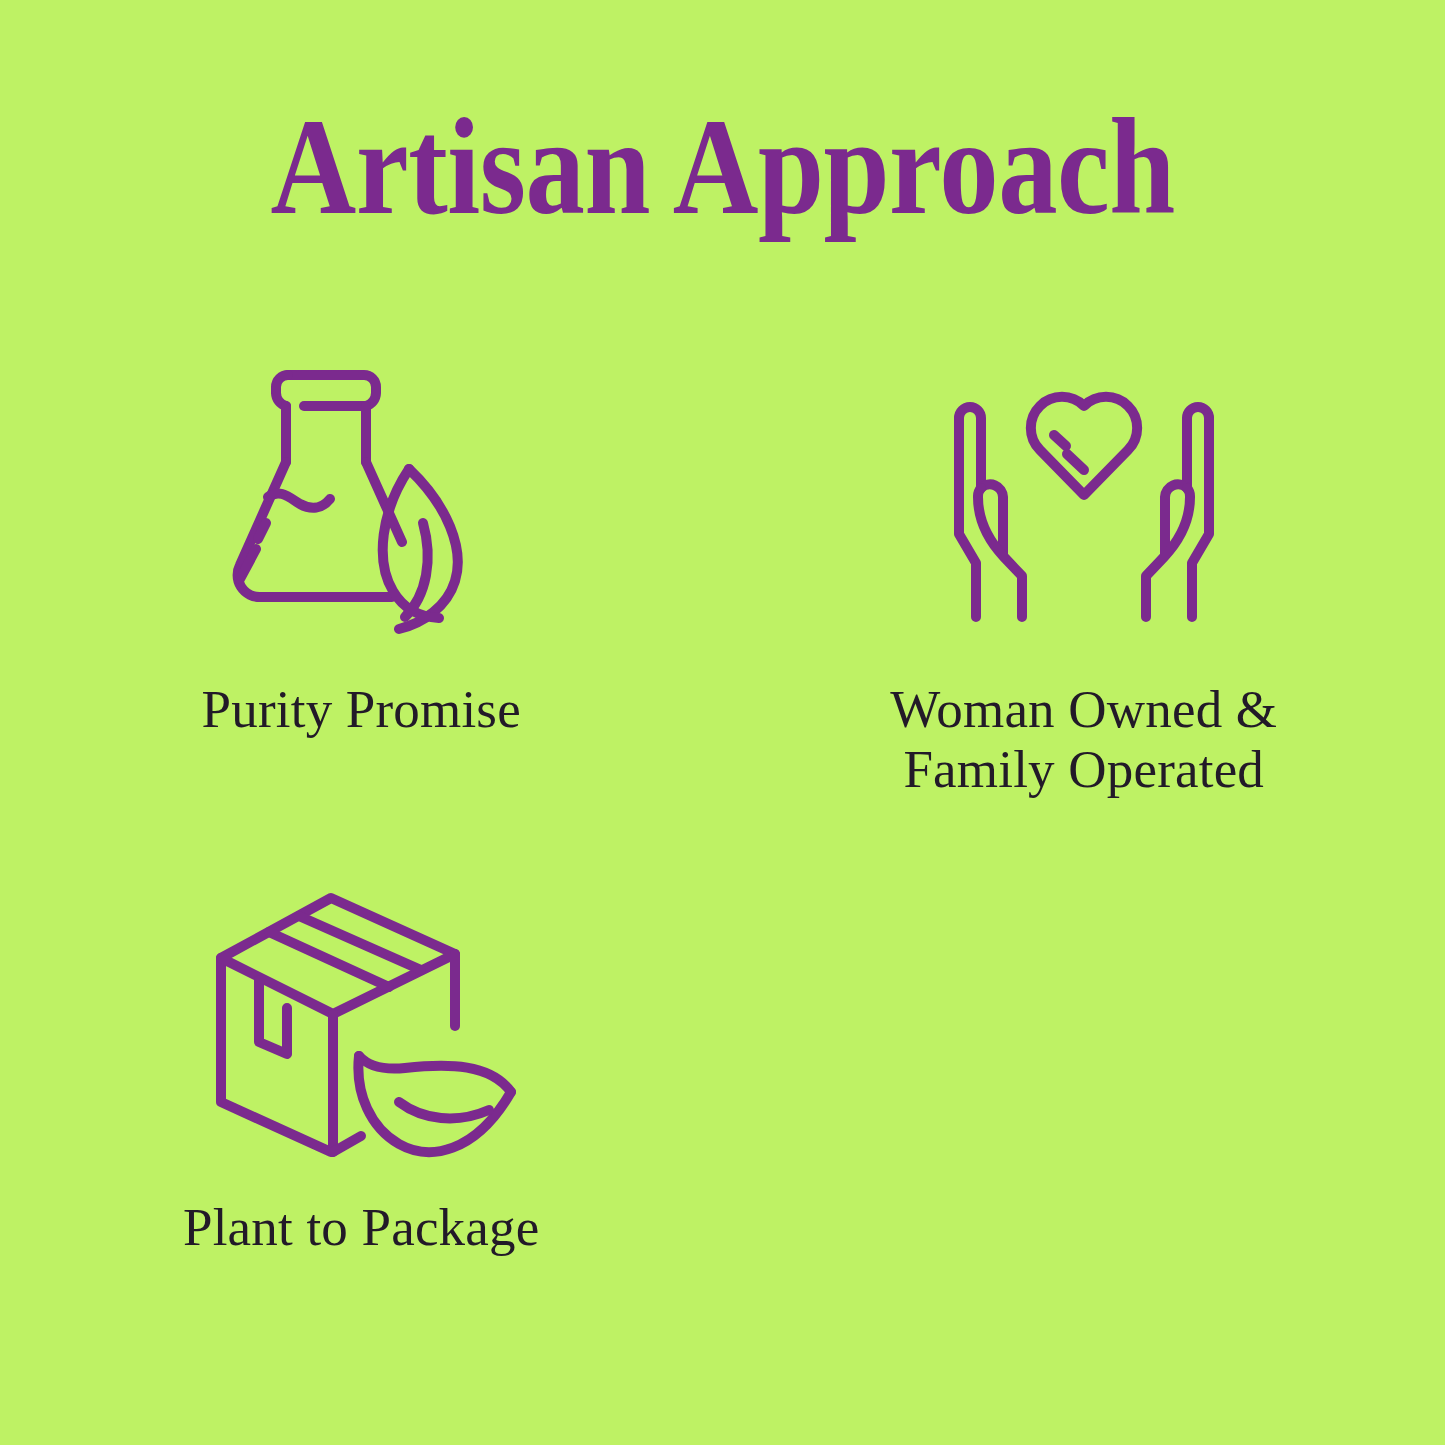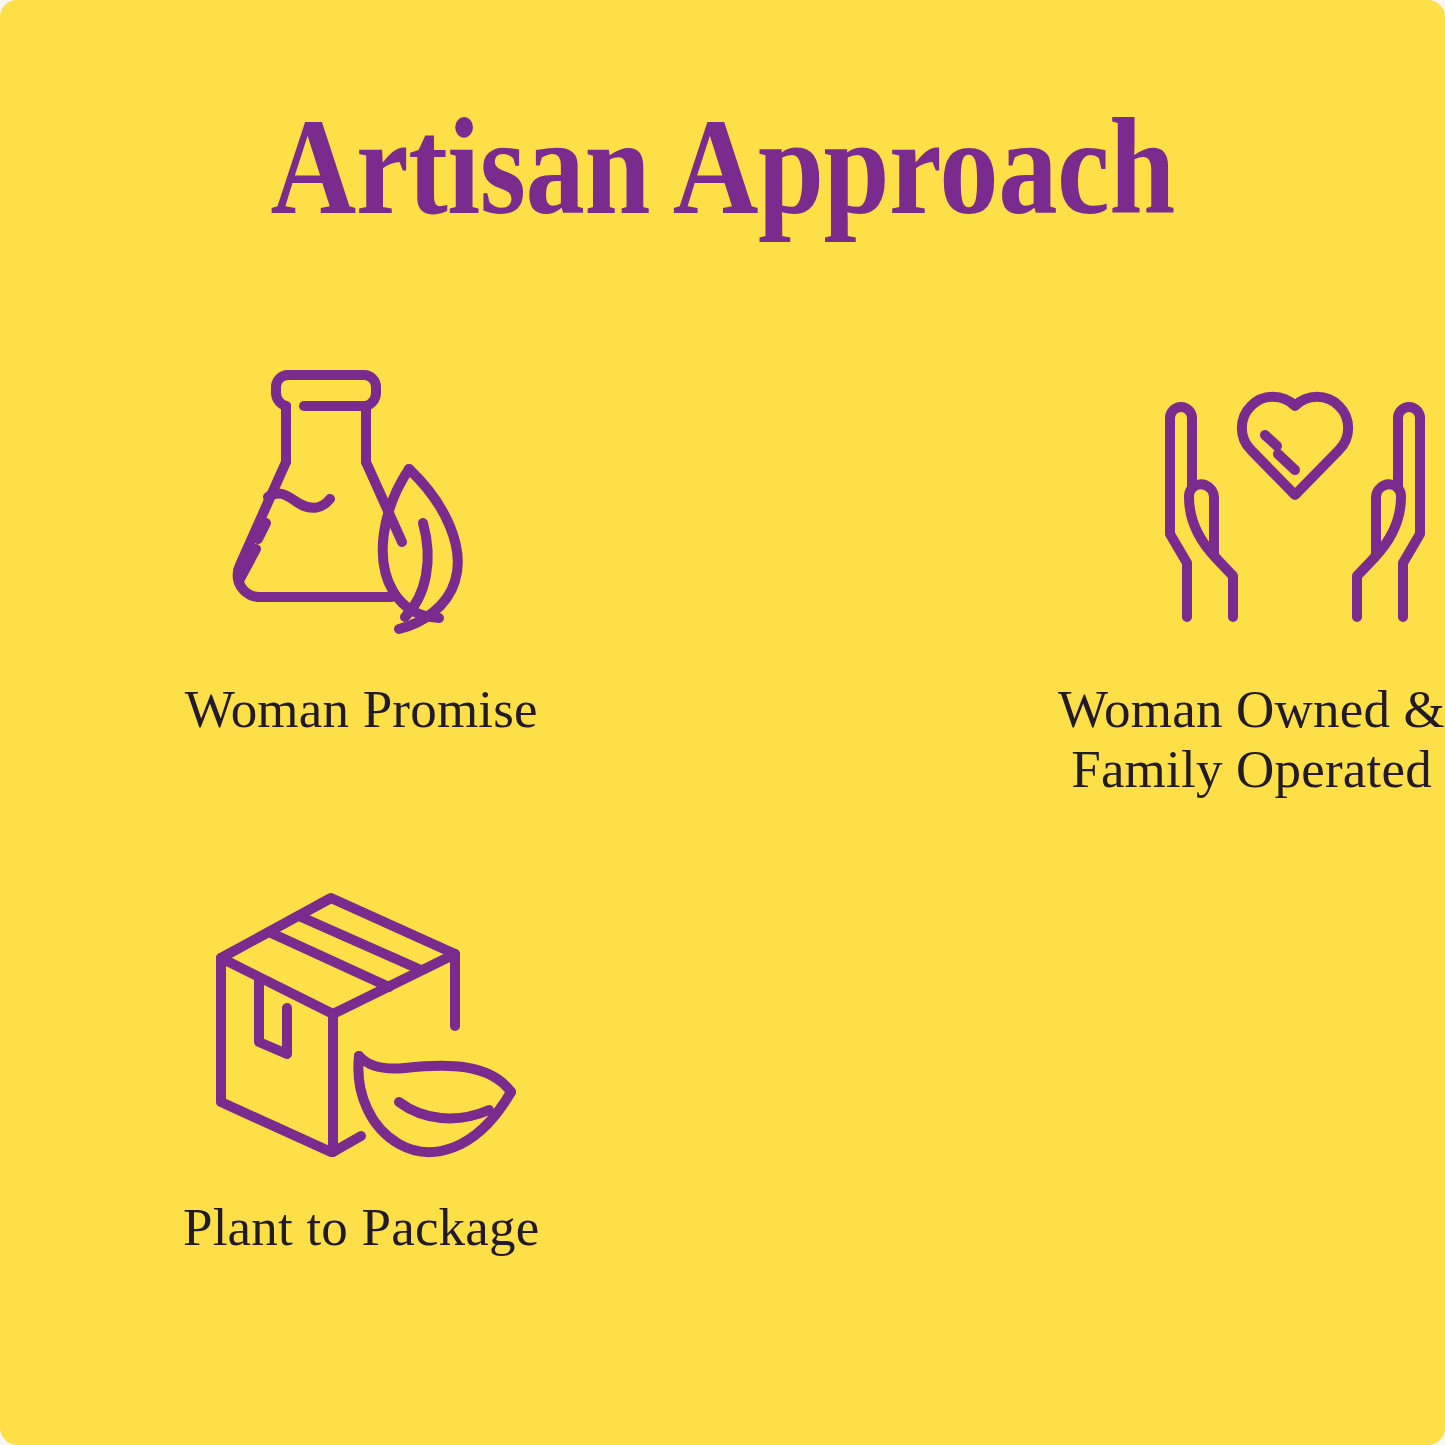--- a/index.html
+++ b/index.html
@@ -11,23 +11,22 @@
     width: 1445px;
     height: 1445px;
     background: #f7f6f5;
     font-family: "Liberation Serif", "DejaVu Serif", serif;
     overflow: hidden;
   }
   #page {
     position: relative;
     width: 1445px;
     height: 1445px;
-    background: #fde047;
+    background: #bef264;
     box-sizing: border-box;
-    border-radius: 17px;
   }
 
   
   .title-wrap {
     position: absolute;
     top: 98px;
     left: 0;
     width: 1445px;
     text-align: center;
   }
@@ -81,21 +80,21 @@
     font-size: 53px;
     line-height: 1.13;
     color: #221a28;
     text-align: center;
     white-space: pre-line;
     letter-spacing: 0.2px;
   }
 
   
   .cell.c1 { padding-top: 18px; }
-  .cell.c2 { padding-top: 22px; align-items: flex-end; }
+  .cell.c2 { padding-top: 22px; }
   .cell.c3 { padding-top: 12px; }
   .cell.c4 { padding-top: 12px; }
 
   .cell.c1 .cell-label { margin-top: 32px; }
   .cell.c2 .cell-label { margin-top: 28px; }
   .cell.c3 .cell-label { margin-top: 58px; }
   .cell.c4 .cell-label { }
 
   .stroke {
     fill: none;
@@ -136,21 +135,21 @@
 
           <path class="stroke" d="M40 170 l-8 16"></path>
           <path class="stroke" d="M30 196 l-16 30"></path>
 
           <path class="stroke" d="M183 116 c38 36 56 80 46 112 c-8 26 -32 42 -56 48"></path>
           <path class="stroke" d="M183 116 c-28 42 -34 92 -16 122 c10 17 26 26 46 27"></path>
 
           <path class="stroke" d="M197 170 c10 36 4 72 -18 94"></path>
         </svg>
       </div>
-      <div class="cell-label">Woman Promise</div>
+      <div class="cell-label">Purity Promise</div>
     </div>
 
     <div class="cell c2">
       <div class="cell-icon">
         <svg width="300" height="262" viewBox="0 0 300 262" aria-hidden="true">
 
           <path class="stroke" d="M150 124
                    L106 79
                    a31 31 0 0 1 0 -44
                    a31 31 0 0 1 44 0

